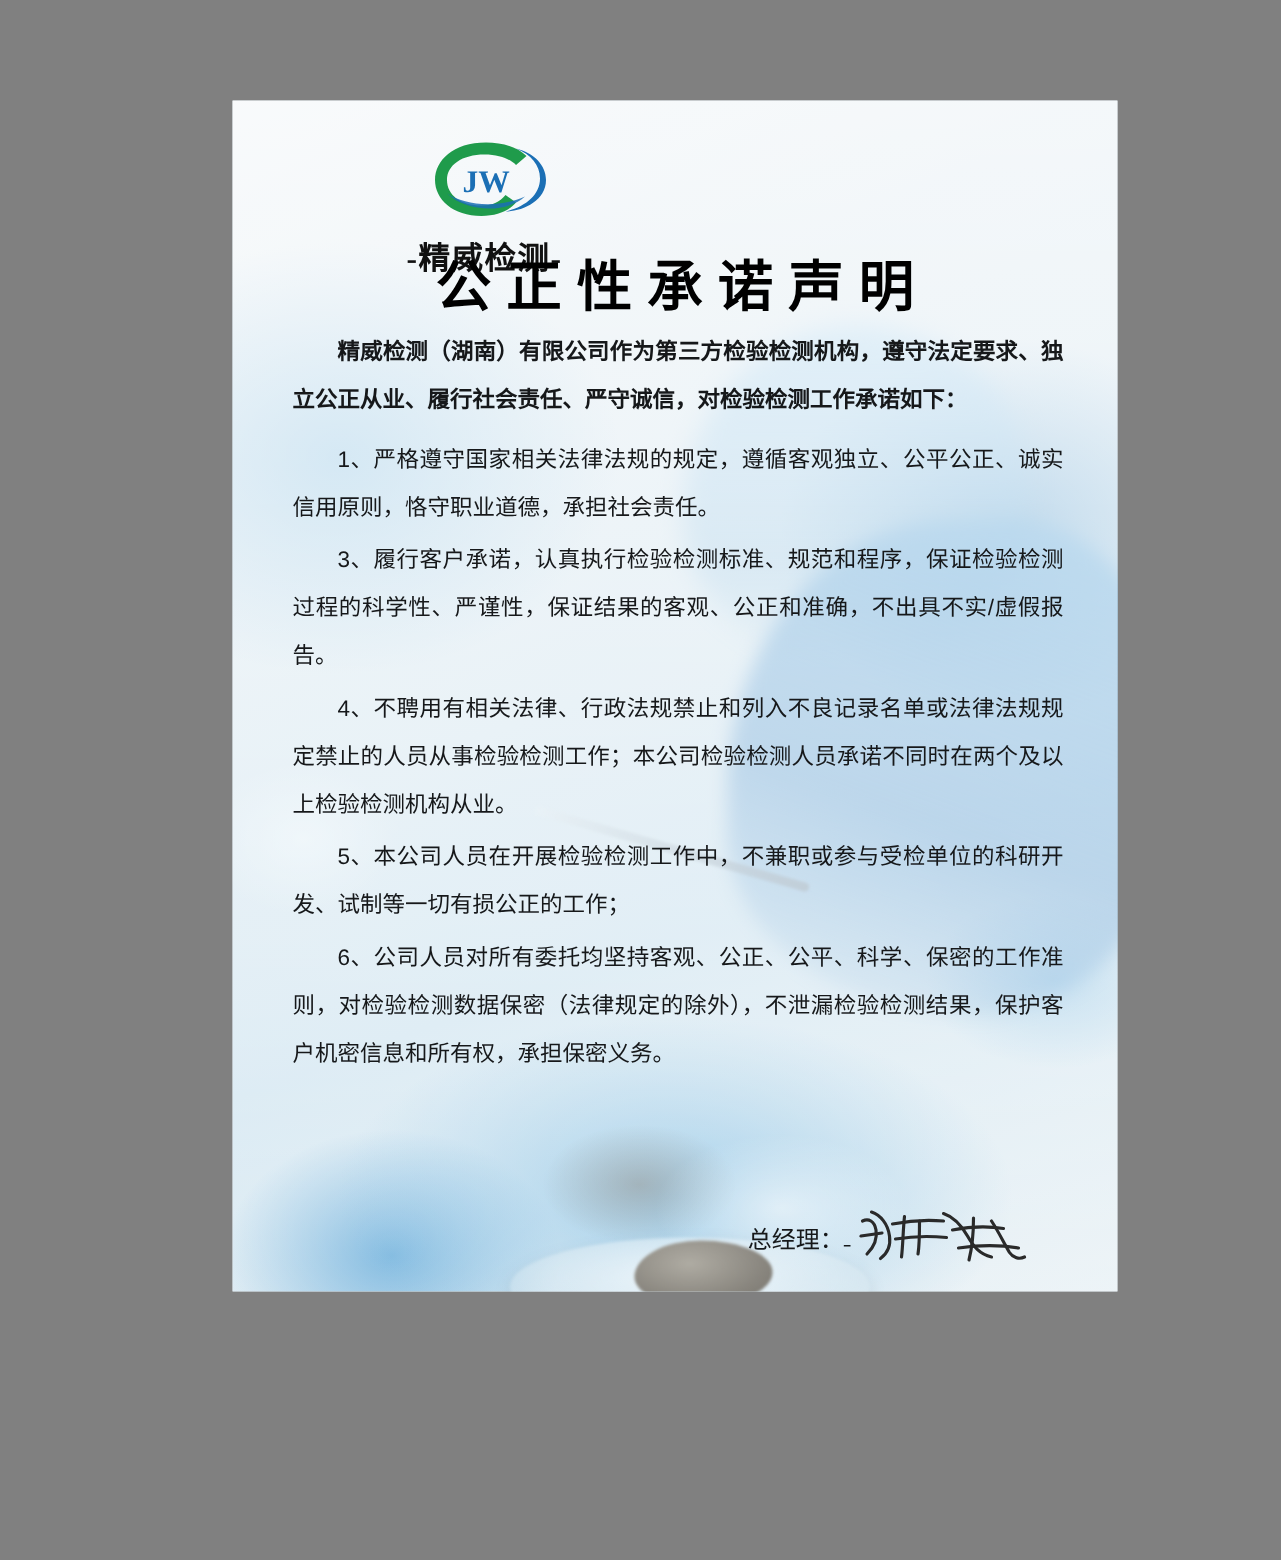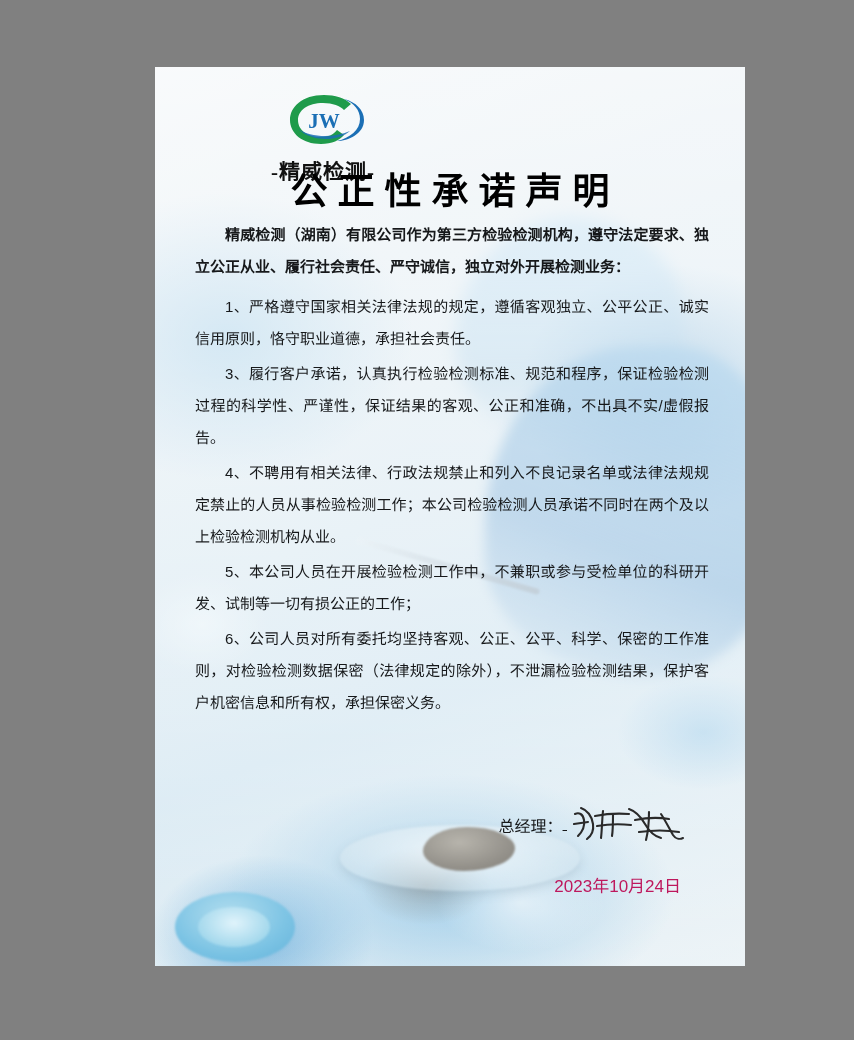--- a/index.html
+++ b/index.html
@@ -12,21 +12,21 @@
     height: 1040px;
     font-family: "Liberation Sans", "DejaVu Sans", sans-serif;
     overflow: hidden;
   }
 
   #page {
     position: absolute;
     left: 155px;
     top: 67px;
     width: 590px;
-    height: 899px;
+    height: 794px;
     overflow: hidden;
     background: #dfe7ec;
   }
 
   
   .bg {
     position: absolute;
     inset: 0;
     background:
       radial-gradient(ellipse 220px 180px at 88% 36%, rgba(120,175,215,0.85) 0%, rgba(120,175,215,0) 70%),
@@ -229,21 +229,21 @@
           <path d="M18 40 C30 48 52 50 70 42 C58 53 32 53 18 40 Z" fill="#1b6fb5" opacity="0.85"></path>
           <text x="44" y="39" text-anchor="middle" font-family="Liberation Serif, serif" font-size="21" font-weight="bold" fill="#1b6fb5">JW</text>
         </svg>
       </div>
       <div class="logo-text">-精威检测-</div>
     </div>
 
     <div class="doc-title">公正性承诺声明</div>
 
     <div class="body-text">
-      <p class="para lead">精威检测（湖南）有限公司作为第三方检验检测机构，遵守法定要求、独立公正从业、履行社会责任、严守诚信，独立对外开展检测业务：</p>
+      <p class="para lead">精威检测（湖南）有限公司作为第三方检验检测机构，遵守法定要求、独立公正从业、履行社会责任、严守诚信，对检验检测工作承诺如下：</p>
       <p class="para">1、严格遵守国家相关法律法规的规定，遵循客观独立、公平公正、诚实信用原则，恪守职业道德，承担社会责任。</p>
       <p class="para">3、履行客户承诺，认真执行检验检测标准、规范和程序，保证检验检测过程的科学性、严谨性，保证结果的客观、公正和准确，不出具不实/虚假报告。</p>
       <p class="para">4、不聘用有相关法律、行政法规禁止和列入不良记录名单或法律法规规定禁止的人员从事检验检测工作；本公司检验检测人员承诺不同时在两个及以上检验检测机构从业。</p>
       <p class="para">5、本公司人员在开展检验检测工作中，不兼职或参与受检单位的科研开发、试制等一切有损公正的工作；</p>
       <p class="para">6、公司人员对所有委托均坚持客观、公正、公平、科学、保密的工作准则，对检验检测数据保密（法律规定的除外），不泄漏检验检测结果，保护客户机密信息和所有权，承担保密义务。</p>
     </div>
 
     <div class="sign-row">
       <span class="sign-label">总经理：</span>
       <span class="signature">

